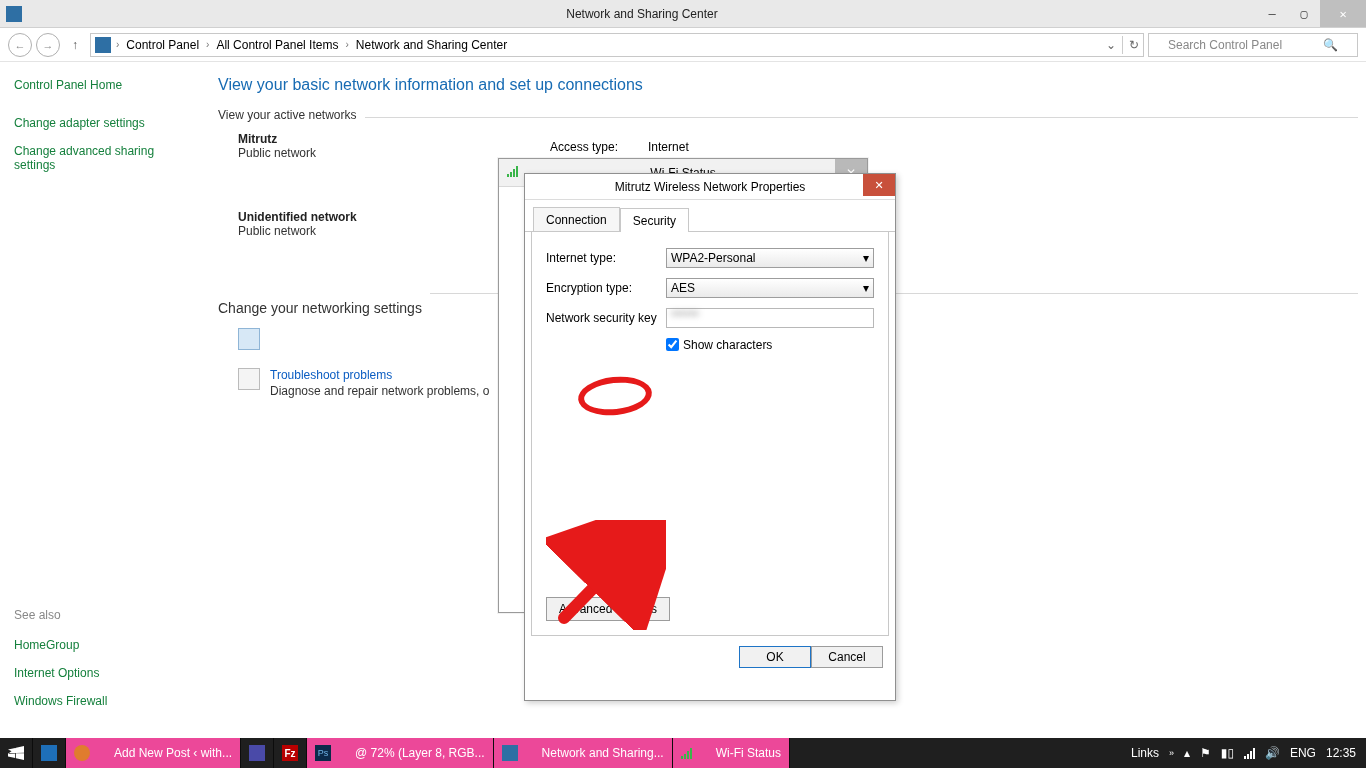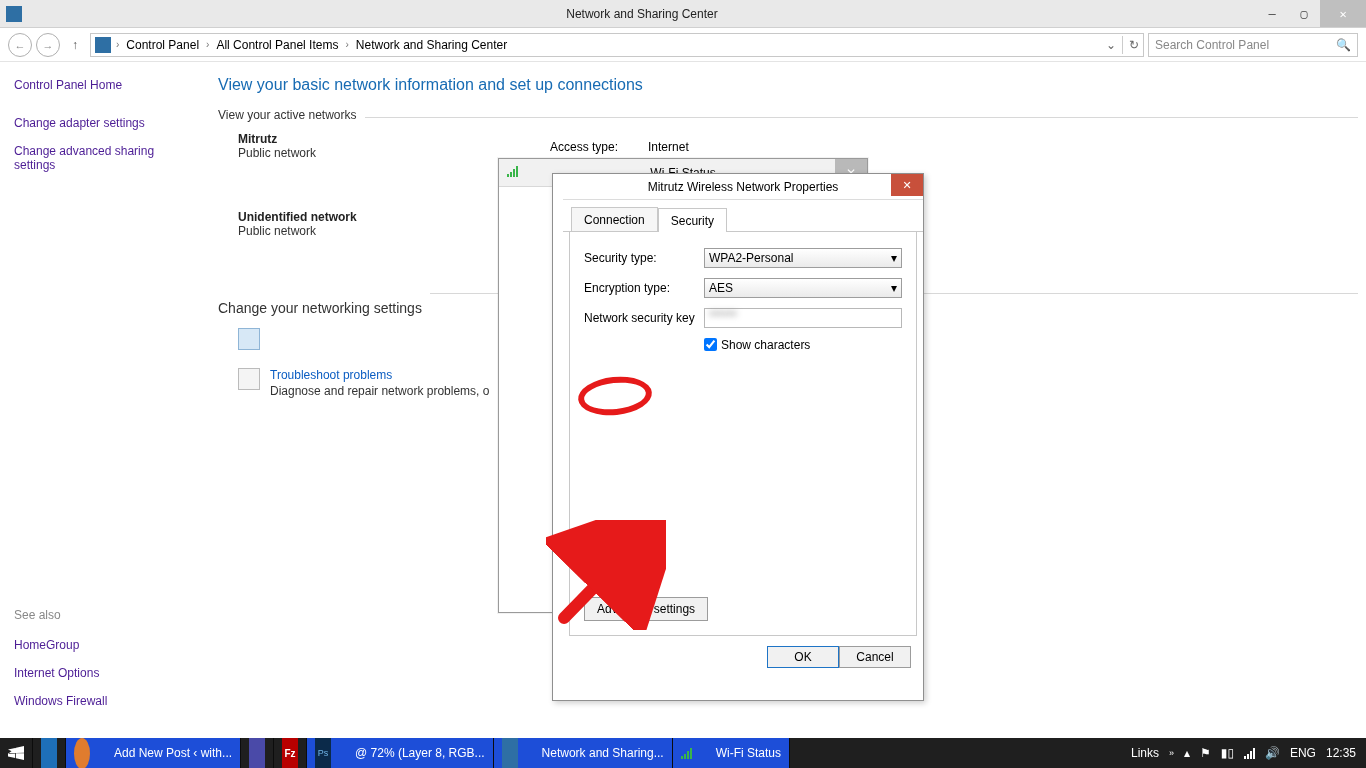--- a/index.html
+++ b/index.html
@@ -15,27 +15,27 @@
 
 
 .addrbar { height:34px; display:flex; align-items:center; gap:4px; padding:0 8px; border-bottom:1px solid #e4e4e4; }
 .navcircle { width:24px; height:24px; border:1px solid #b0b0b0; border-radius:50%; display:flex; align-items:center; justify-content:center; color:#888; font-size:11px; }
 .uparrow { width:22px; display:flex; align-items:center; justify-content:center; color:#555; }
 .breadcrumb { flex:1; height:24px; border:1px solid #c8c8c8; display:flex; align-items:center; padding:0 4px; gap:2px; background:#fff; }
 .breadcrumb .bicon { width:16px; height:16px; background:#2e6fa4; display:inline-block; }
 .breadcrumb .sep { color:#777; font-size:10px; padding:0 3px; }
 .breadcrumb .crumb { color:#000; font-size:12px; padding:0 2px; }
 .breadcrumb .refresh { margin-left:auto; display:flex; align-items:center; gap:6px; color:#666; }
-.searchbox { width:210px; height:24px; border:1px solid #c8c8c8; display:flex; align-items:center; padding:0 6px; color:#888; justify-content:space-between; }
+.searchbox { width:210px; height:24px; border:1px solid #c8c8c8; display:flex; align-items:center; padding:0 19px; color:#888; justify-content:space-between; }
 .searchbox .mag { color:#666; }
 
 
 .body { display:flex; height:calc(768px - 28px - 34px - 30px); }
 .sidebar { width:210px; padding:16px 14px; display:flex; flex-direction:column; }
-.sidebar a { color:#4c1d95; text-decoration:none; display:block; margin-bottom:14px; font-size:12px; cursor:pointer; }
+.sidebar a { color:#15803d; text-decoration:none; display:block; margin-bottom:14px; font-size:12px; cursor:pointer; }
 .sidebar .seealso { margin-top:auto; color:#888; font-size:12px; margin-bottom:16px; }
 .main { flex:1; padding:14px 8px 0 8px; position:relative; }
 .main h1 { color:#176bb3; font-weight:400; font-size:16px; margin-bottom:14px; }
 .fieldset-label { color:#333; font-size:12px; margin-bottom:4px; }
 .network-block { padding:6px 0 14px 20px; }
 .network-block .nname { font-weight:600; color:#222; }
 .network-block .ntype { color:#333; }
 .access-row { position:absolute; top:78px; left:340px; display:flex; gap:30px; font-size:12px; }
 .change-heading { margin-top:30px; font-size:14px; color:#333; }
 .setting-row { display:flex; gap:10px; margin-top:12px; align-items:flex-start; }
@@ -43,21 +43,21 @@
 .setting-row .slabel { color:#0b5dc2; cursor:pointer; }
 .setting-row .sdesc { color:#333; margin-top:2px; }
 
 
 .wifidlg { position:absolute; left:498px; top:158px; width:370px; height:455px; background:#fff; border:1px solid #9a9a9a; box-shadow:0 0 0 1px rgba(0,0,0,.05); }
 .wifidlg .dlgtitle { height:28px; background:#f1f1f1; display:flex; align-items:center; justify-content:center; border-bottom:1px solid #d8d8d8; position:relative; font-size:12px; }
 .wifidlg .dlgtitle .sig { position:absolute; left:8px; top:6px; width:16px; height:16px; }
 .wifidlg .dlgclose { position:absolute; right:0; top:0; width:32px; height:28px; background:#b9b9b9; color:#fff; display:flex; align-items:center; justify-content:center; }
 
 
-.propsdlg { position:absolute; left:552px; top:173px; width:372px; height:528px; background:#fff; border:1px solid #8f8f8f; box-shadow:2px 2px 6px rgba(0,0,0,.2);padding-left:10px; }
+.propsdlg { position:absolute; left:524px; top:173px; width:372px; height:528px; background:#fff; border:1px solid #8f8f8f; box-shadow:2px 2px 6px rgba(0,0,0,.2); }
 .propsdlg .pheader { height:26px; background:#fff; border-bottom:1px solid #dcdcdc; display:flex; align-items:center; justify-content:center; position:relative; font-size:12px; }
 .propsdlg .pclose { position:absolute; right:0; top:0; width:32px; height:22px; background:#c8503b; color:#fff; display:flex; align-items:center; justify-content:center; font-size:11px; cursor:pointer; }
 .propsdlg .tabstrip { height:28px; display:flex; align-items:flex-end; padding-left:8px; border-bottom:1px solid #c8c8c8; margin-top:4px; }
 .propsdlg .tab { padding:5px 12px 4px 12px; border:1px solid #c8c8c8; border-bottom:none; background:#f6f6f6; font-size:12px; position:relative; cursor:pointer; }
 .propsdlg .tab.active { background:#fff; z-index:2; top:1px; }
 .propsdlg .tabbody { padding:16px 14px; border:1px solid #c8c8c8; border-top:none; margin:0 6px 0 6px; height:404px; position:relative; background:#fff; }
 .propsdlg .frow { display:flex; align-items:center; margin-bottom:10px; }
 .propsdlg .flabel { width:120px; font-size:12px; }
 .propsdlg .fselect { flex:1; height:20px; border:1px solid #9d9d9d; background:linear-gradient(#fff,#eaeaea); font-size:11px; padding:0 4px; display:flex; align-items:center; justify-content:space-between; cursor:pointer; }
 .propsdlg .finput { flex:1; height:20px; border:1px solid #b8b8b8; padding:0 4px; font-size:11px; }
@@ -69,24 +69,24 @@
 .propsdlg .dlgbtns button { width:72px; height:22px; border:1px solid #9c9c9c; background:#f1f1f1; font-size:12px; cursor:pointer; }
 .propsdlg .dlgbtns button.primary { border:1px solid #1e74c6; }
 
 
 .red-ring { position:absolute; left:578px; top:377px; width:74px; height:38px; border:6px solid #e61a1a; border-radius:50%; transform:rotate(-6deg); pointer-events:none; z-index:50; }
 .red-arrow { position:absolute; left:546px; top:520px; z-index:50; pointer-events:none; }
 
 
 .taskbar { position:absolute; left:0; bottom:0; width:100%; height:30px; background:#1f1f1f; display:flex; align-items:center; color:#fff; font-size:12px; }
 .taskbar .tb { height:30px; display:flex; align-items:center; padding:0 8px; border-right:1px solid #0c0c0c; gap:6px; cursor:pointer; }
-.taskbar .tb.active { background:#1d4ed8;gap:24px; }
+.taskbar .tb.active { background:#ec4899;gap:24px; }
 .taskbar .spacer { flex:1; }
 .taskbar .tray { display:flex; align-items:center; gap:10px; padding:0 10px; }
-.tb-icon { width:16px; height:31px; display:inline-block; }
+.tb-icon { width:16px; height:16px; display:inline-block; }
 .start-icon { background:#fff; width:16px; height:14px; clip-path: polygon(0 25%,45% 15%,45% 48%,0 50%,0 25%,0 55%,45% 53%,45% 85%,0 75%,0 55%,50% 12%,100% 0,100% 48%,50% 50%,50% 12%,50% 52%,100% 52%,100% 100%,50% 88%,50% 52%); }
 .sig-bars { display:inline-flex; align-items:flex-end; gap:1px; height:12px; }
 .sig-bars i { width:2px; background:#3ab54a; display:inline-block; }
 .sig-bars i:nth-child(1){height:3px}.sig-bars i:nth-child(2){height:5px}.sig-bars i:nth-child(3){height:8px}.sig-bars i:nth-child(4){height:11px}
 </style>
 </head>
 <body>
 
 <div class="titlebar">
   <span class="icon16"></span>
@@ -194,21 +194,21 @@
   <div class="pheader">
     <span>Mitrutz Wireless Network Properties</span>
     <div class="pclose">✕</div>
   </div>
   <div class="tabstrip">
     <div class="tab">Connection</div>
     <div class="tab active">Security</div>
   </div>
   <div class="tabbody">
     <div class="frow">
-      <div class="flabel">Security type:</div>
+      <div class="flabel">Internet type:</div>
       <div class="fselect">
         <span>WPA2-Personal</span>
         <span>▾</span>
       </div>
     </div>
     <div class="frow">
       <div class="flabel">Encryption type:</div>
       <div class="fselect">
         <span>AES</span>
         <span>▾</span>

